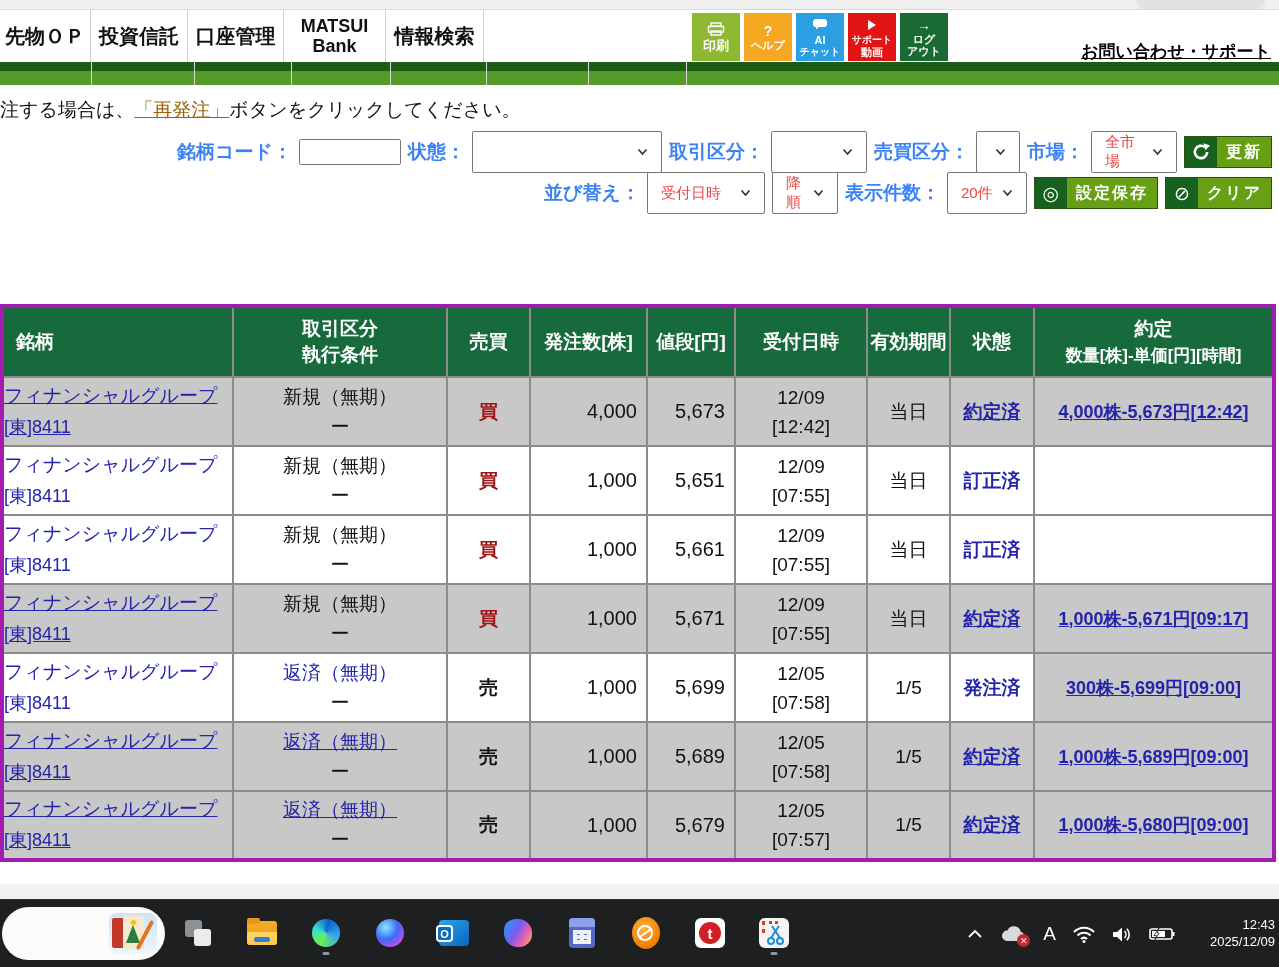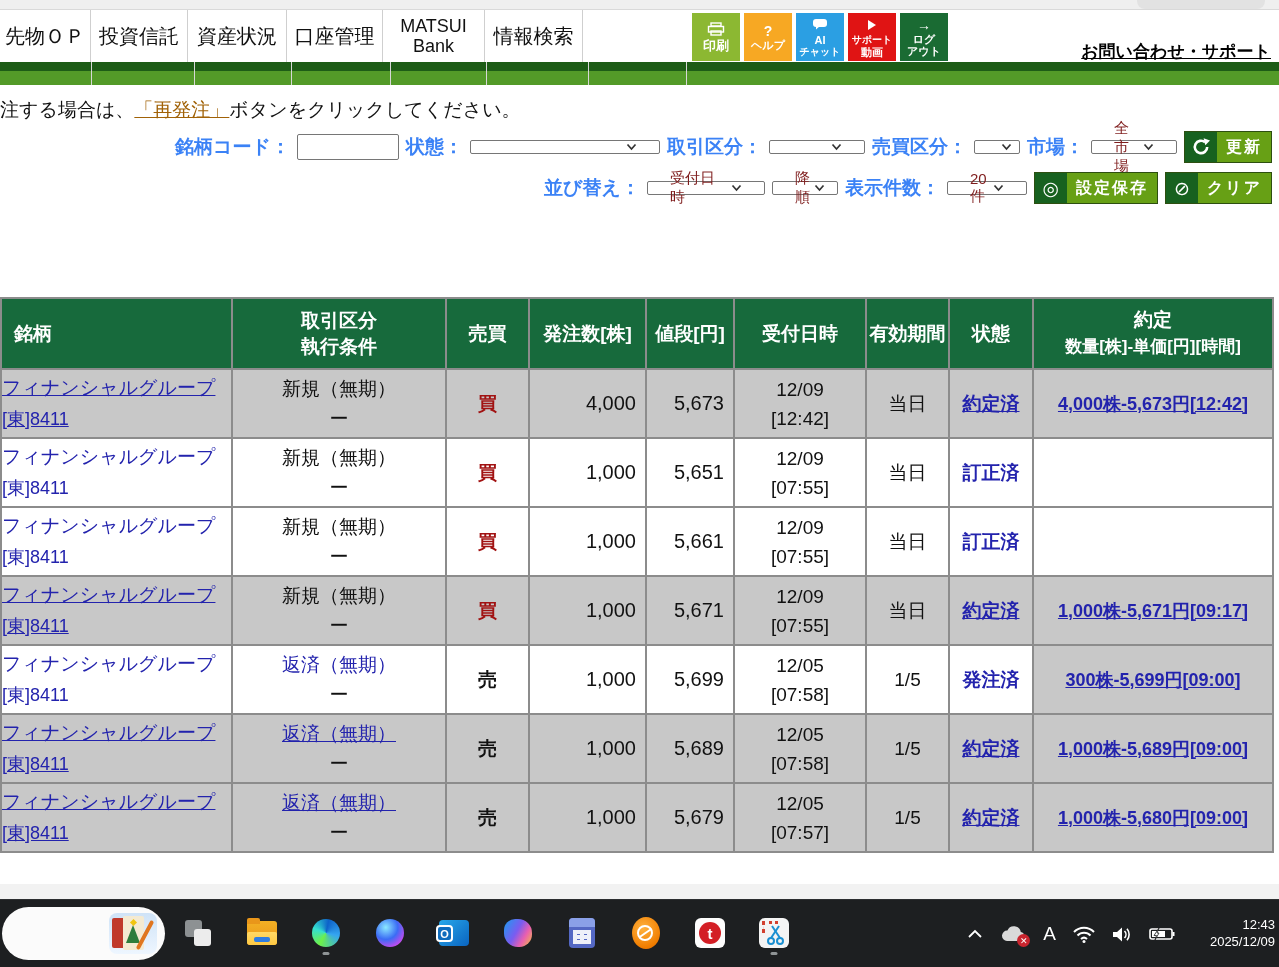--- a/index.html
+++ b/index.html
@@ -5,21 +5,21 @@
   * { box-sizing: border-box; }
   body { margin:0; background:#fff; font-family:"Liberation Sans","DejaVu Sans",sans-serif; }
   .screen { position:relative; width:1279px; height:967px; overflow:hidden; background:#fff; }
 
   
   .topstrip { position:absolute; left:0; top:0; width:1279px; height:10px; background:#efefef; border-bottom:1px solid #d9d9d9; }
   .browser-tab-artifact { position:absolute; right:14px; top:0; width:128px; height:9px; background:#e2e2e2; border-radius:0 0 8px 8px; }
 
   
   .nav { position:absolute; left:0; top:10px; width:1279px; height:52px; background:#fff; display:flex; }
-  .nav-tab { height:52px; border-right:1px solid #cfcfcf; display:flex; flex-direction:column; align-items:center; justify-content:center; font-size:20px; font-weight:normal; color:#111; cursor:pointer; }
+  .nav-tab { height:52px; border-right:1px solid #cfcfcf; display:flex; flex-direction:column; align-items:center; justify-content:center; font-size:20px; font-weight:bold; color:#111; cursor:pointer; }
   .nav-tab .l2 { font-size:18px; line-height:20px; }
   .nav-tab .l1b { font-size:18px; line-height:20px; }
   .navbar-dark  { position:absolute; left:0; top:62px; width:1279px; height:9px;  background:#1d5c16; }
   .navbar-light { position:absolute; left:0; top:71px; width:1279px; height:14px; background:#539a28; }
   .nav-divider { position:absolute; top:62px; width:1px; height:23px; background:#d7d7d7; }
 
   
   .icon-btn-row { position:absolute; left:692px; top:13px; display:flex; gap:4px; }
   .icon-btn { width:48px; height:48px; display:flex; flex-direction:column; align-items:center; justify-content:center; color:#fff; font-weight:bold; cursor:pointer; }
   .icon-btn .glyph { font-size:14px; line-height:15px; }
@@ -29,28 +29,28 @@
   
   .notice { position:absolute; left:0; top:97px; font-size:19px; color:#111; white-space:nowrap; }
   .notice a { color:#a16207; text-decoration:underline; cursor:pointer; }
 
   
   .frow { position:absolute; right:7px; display:flex; align-items:center; gap:7px; }
   .frow1 { top:131px; }
   .frow2 { top:172px; }
   .flabel { font-size:19px; font-weight:bold; color:#3b82f6; white-space:nowrap; }
   .tinput { width:102px; height:26px; border:1px solid #767676; border-radius:2px; font-size:15px; padding:0 4px; }
-  .sel { height:14px; border:1px solid #767676; border-radius:2px; background:#fff; display:flex; align-items:center; justify-content:space-between; padding:0 22px; font-size:15px; color:#7f1d1d; cursor:pointer; }
+  .sel { height:42px; border:1px solid #767676; border-radius:2px; background:#fff; display:flex; align-items:center; justify-content:space-between; padding:0 13px; font-size:15px; color:#ef4444; cursor:pointer; }
   .sel svg { flex:none; margin-left:4px; }
   .gbtn { display:flex; height:32px; border:1px solid #2d4f10; cursor:pointer; }
   .gbtn .ic { width:32px; background:#17611f; color:#fff; display:flex; align-items:center; justify-content:center; font-size:19px; }
   .gbtn .lb { background:#67a015; color:#fff; font-size:16px; font-weight:bold; display:flex; align-items:center; padding:8px 9px; letter-spacing:2px; white-space:nowrap; }
 
   
-  table.orders { position:absolute; left:0; top:297px; width:1272px; border-collapse:collapse; table-layout:fixed; border:2px solid #a21caf; }
+  table.orders { position:absolute; left:0; top:304px; width:1272px; border-collapse:collapse; table-layout:fixed; border:4px solid #a21caf; }
   table.orders th, table.orders td { border:2px solid #8c8c8c; overflow:hidden; }
   table.orders thead th { background:#176a3c; color:#fff; font-weight:bold; font-size:19px; height:71px; text-align:center; line-height:26px; }
   table.orders thead th.h-name { text-align:left; padding-left:12px; }
   table.orders thead th .sub { font-size:17px; font-weight:bold; }
   table.orders tbody tr { height:69px; background:#fff; }
   table.orders tbody tr.gray td { background:#c8c8c8; }
   td.gray-cell { background:#c8c8c8 !important; }
   .c-name { padding:2px 2px 2px 0; text-align:left; line-height:30px; }
   a.stock-name { color:#2323ad; font-size:19px; text-decoration:none; cursor:pointer; }
   a.stock-code { color:#2323ad; font-size:18px; text-decoration:none; cursor:pointer;margin-top:8px; }
@@ -125,21 +125,20 @@
 <body>
 
 <div class="screen">
 
   <div class="topstrip"></div>
   <div class="browser-tab-artifact"></div>
 
   <div class="nav">
     <div class="nav-tab" style="width:91px">先物ＯＰ</div>
     <div class="nav-tab" style="width:97px">投資信託</div>
-    <div class="nav-tab" style="width:99px">資産状況</div>
     <div class="nav-tab" style="width:96px">口座管理</div>
     <div class="nav-tab" style="width:102px">
       <span class="l1b">MATSUI</span>
       <span class="l2">Bank</span>
     </div>
     <div class="nav-tab" style="width:98px">情報検索</div>
   </div>
 
   <div class="icon-btn-row">
     <div class="icon-btn" style="background:#8cb832">

